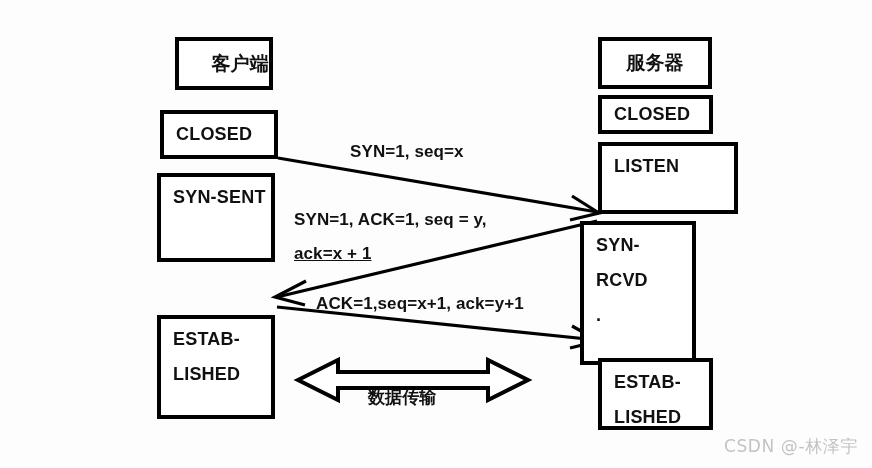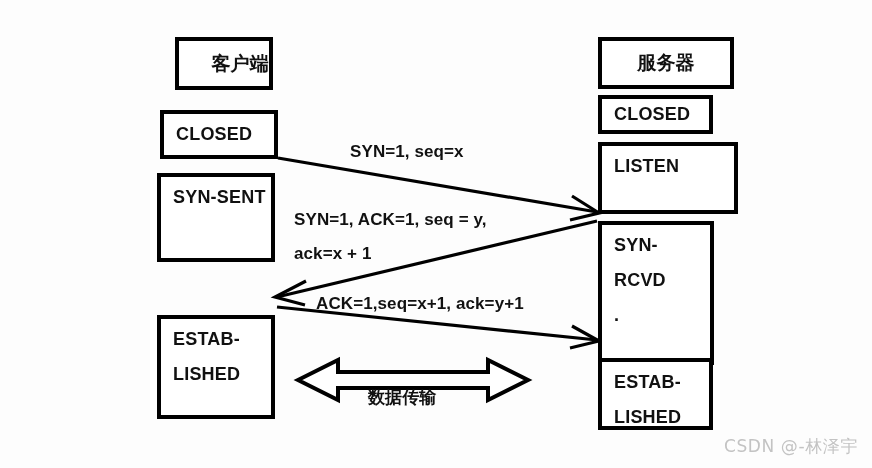--- a/index.html
+++ b/index.html
@@ -56,37 +56,37 @@
     padding-bottom: 0;
   }
 
   
   #box-client-title   { left:175px; top:37px;  width:98px;  height:53px;align-items:flex-end; }
   #box-client-closed  { left:160px; top:110px; width:118px; height:49px; }
   #box-client-synsent { left:157px; top:173px; width:118px; height:89px; }
   #box-client-estab   { left:157px; top:315px; width:118px; height:104px; }
 
   
-  #box-server-title   { left:598px; top:37px;  width:136px; height:52px;font-family:Liberation Serif, serif; }
+  #box-server-title   { left:598px; top:37px;  width:114px; height:52px;font-family:Liberation Serif, serif; }
   #box-server-closed  { left:598px; top:95px;  width:115px; height:39px; }
   #box-server-listen  { left:598px; top:142px; width:140px; height:72px; }
-  #box-server-synrcvd { left:598px; top:221px; width:116px; height:144px;text-align:right; }
+  #box-server-synrcvd { left:580px; top:221px; width:116px; height:144px;text-align:right; }
   #box-server-estab   { left:598px; top:358px; width:115px; height:72px; }
 
   .arrow-label {
     position: absolute;
     font-weight: bold;
     color: #111111;
     font-size: 17px;
     white-space: nowrap;
     letter-spacing: 0.1px;
   }
   #label-msg1 { left:350px; top:142px; }
   #label-msg2-l1 { left:294px; top:210px; }
-  #label-msg2-l2 { left:294px; top:244px; }
+  #label-msg2-l2 { left:294px; top:244px;text-decoration:underline; }
   #label-msg3 { left:316px; top:294px; }
   #label-data  {
     left:368px; top:386px;
     font-size: 17px;
     font-family: Liberation Serif, serif;
   }
 
   #watermark {
     position: absolute;
     right: 14px;

